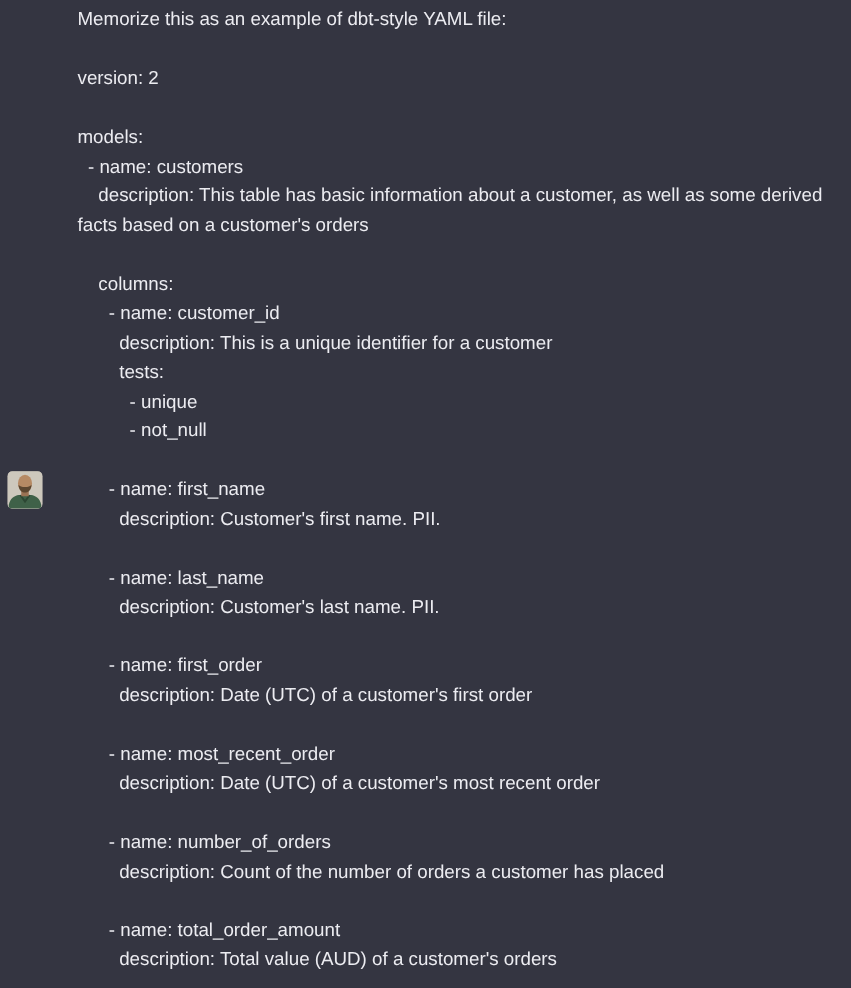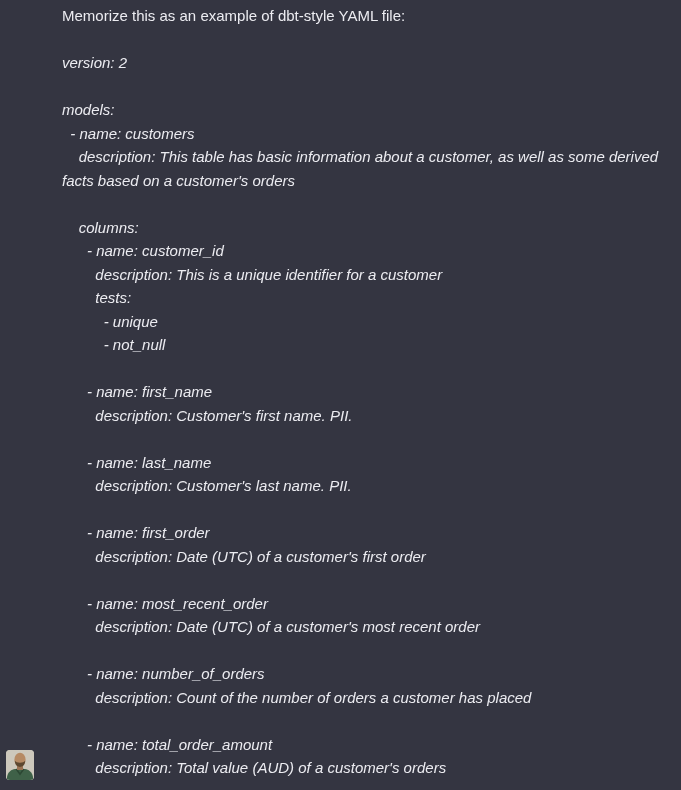--- a/index.html
+++ b/index.html
@@ -19,21 +19,21 @@
     overflow: hidden;
   }
   body {
     background: var(--background);
     font-family: "Liberation Sans", "DejaVu Sans", sans-serif;
     color: var(--text-color);
     -webkit-font-smoothing: antialiased;
   }
   .message-row {
     display: flex;
-    align-items: flex-end;
+    align-items: center;
     padding: 4px 6px;
     gap: 28px;
     width: 681px;
   }
   .avatar {
     width: 28px;
     height: 30px;
     border-radius: 4px;
     overflow: hidden;
     flex-shrink: 0;
@@ -46,21 +46,20 @@
     max-width: 613px;
     font-size: 15px;
     line-height: 23.5px;
   }
   .pre-text {
     white-space: pre-wrap;
     word-wrap: break-word;
   }
   .yaml-block {
     margin-top: 23.5px; 
-    font-style: italic;
   }
 </style>
 </head>
 <body>
 
 <div class="message-row">
   <div class="avatar" title="profile-photo: bald man with beard wearing green shirt on beige background">
     <svg viewBox="0 0 28 30" xmlns="http://www.w3.org/2000/svg" aria-hidden="true">
       <rect x="0" y="0" width="28" height="30" fill="var(--avatar-bg)"></rect>
 

